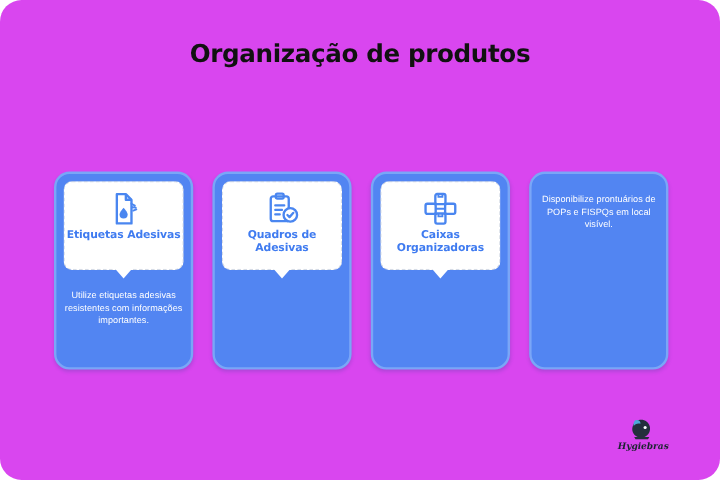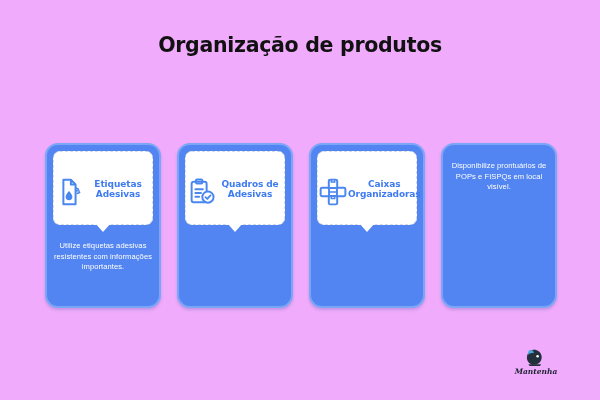--- a/index.html
+++ b/index.html
@@ -14,21 +14,22 @@
     background: #ffffff;
     font-family: "Liberation Sans", sans-serif;
     position: relative;
   }
 
   .canvas {
     position: absolute;
     inset: 0;
     width: 600px;
     height: 400px;
-    background: #f0abfc;
+    background: #d946ef;
+    border-radius: 18px;
   }
 
   
   .title-block {
     position: absolute;
     top: 33px;
     left: 0;
     width: 600px;
     text-align: center;
   }
@@ -74,20 +75,21 @@
   .bubble {
     position: relative;
     margin-top: 6px;
     width: 100px;
     height: 74px;
     background: #ffffff;
     border: 1px dashed #d6dce6;
     border-radius: 7px;
     box-sizing: border-box;
     display: flex;
+    flex-direction: column;
     align-items: center;
     justify-content: flex-start;
   }
   .bubble::after {
     content: "";
     position: absolute;
     bottom: -8px;
     left: 50%;
     transform: translateX(-50%);
     width: 0;
@@ -233,16 +235,16 @@
 
   <div class="logo">
     <div class="logo-mark">
       <svg viewBox="0 0 26 20" width="26" height="20" xmlns="http://www.w3.org/2000/svg">
         <path d="M8 3c2.5-1.6 6-2 9 .4 2.6 2.1 3.4 5.6 2.2 8.6-1.1 2.9-3.9 4.7-7 4.7-3.4 0-6.3-2.2-7.1-5.3C4.4 8.5 5.6 5 8 3z" fill="#242f3d"></path>
         <path d="M7.4 2.2c1.4-.5 2.6-.2 3.5.6.6.6.9 1.5.8 2.4-1.3-.5-2.7-.4-4 .3-.6.3-1.2.8-1.6 1.4-.3-1.9.1-3.9 1.3-4.7z" fill="#4ea8d8"></path>
         <circle cx="15.6" cy="8.2" r="1.3" fill="#ffffff"></circle>
         <path d="M6.5 16.2h12.6l-1.1 1.8H7.6z" fill="#242f3d"></path>
       </svg>
     </div>
-    <div class="logo-text">Mantenha</div>
+    <div class="logo-text">Hygiebras</div>
   </div>
 
 </div>
 
 </body></html>

